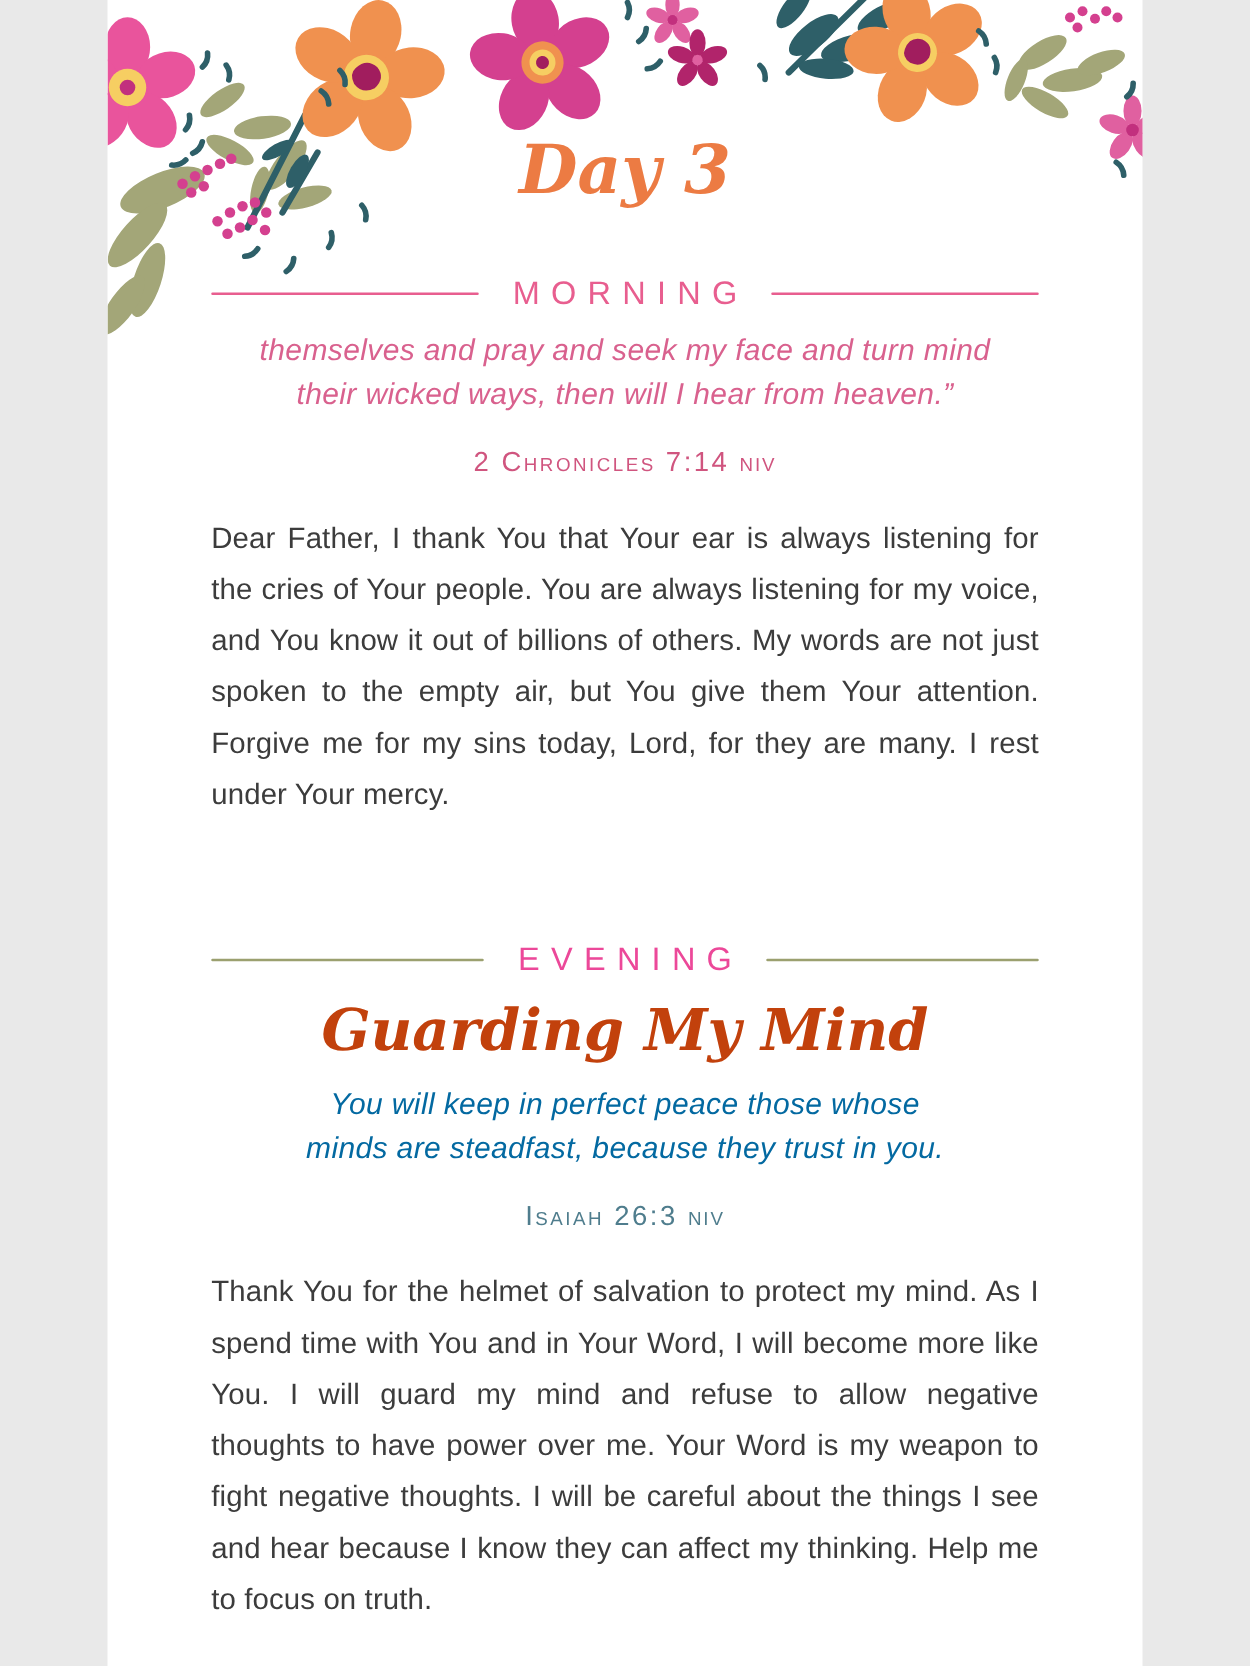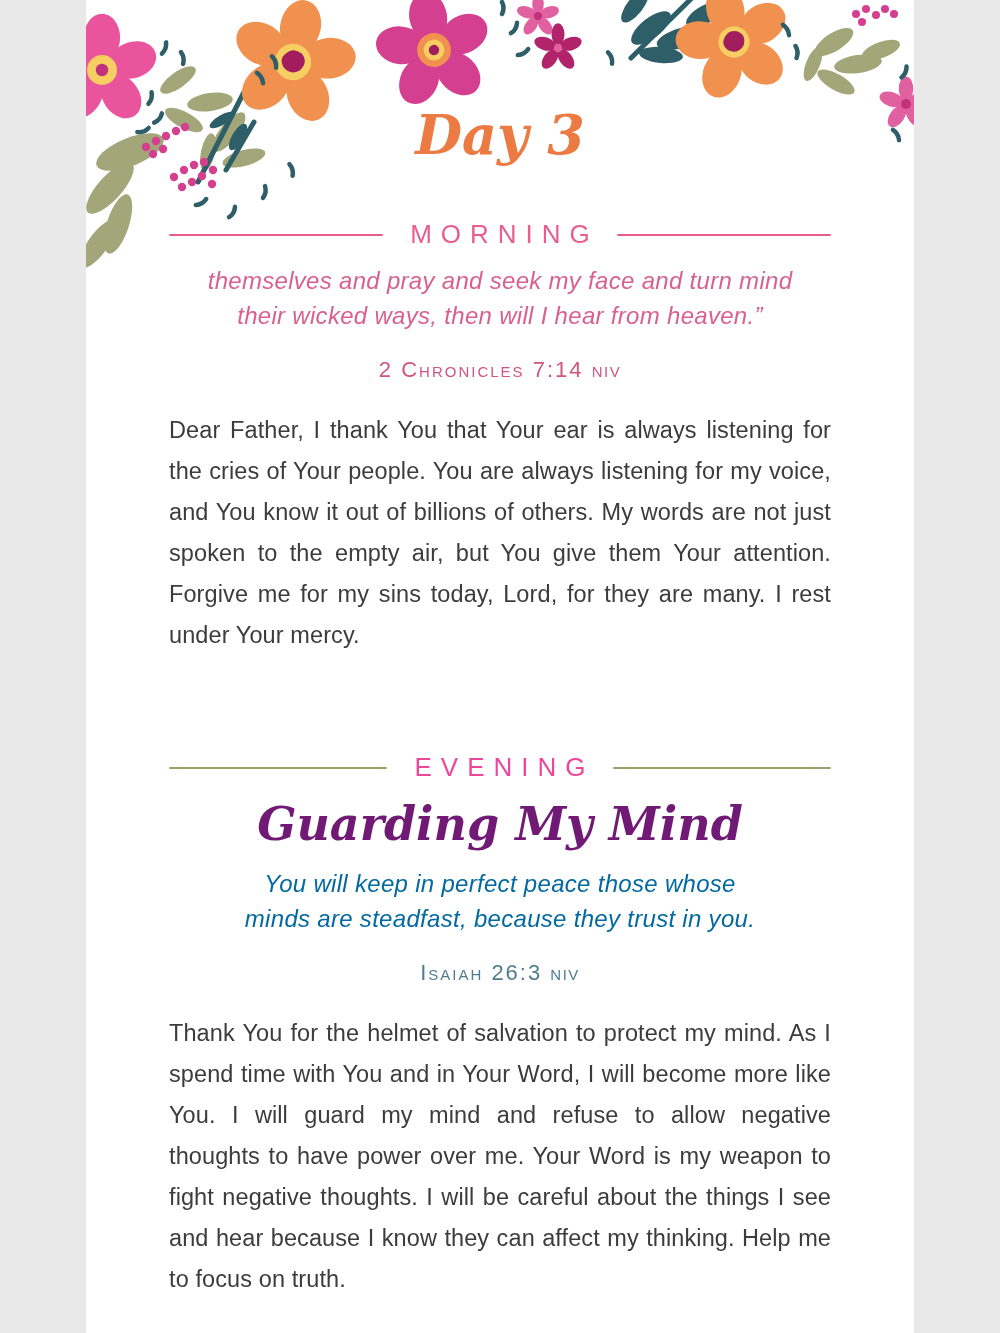--- a/index.html
+++ b/index.html
@@ -46,21 +46,21 @@
   .evening .section-label{color:#ec4899;}
   .script-title{
     margin:18px 0 0 0;
     font-family:"DejaVu Serif", serif;
     font-style:italic;
     font-weight:bold;
     font-size:46px;
     line-height:1.2;
   }
   .script-title.m{color:#7a2e4e;}
-  .script-title.e{color:#701a75;margin-top:14px;}
+  .script-title.e{color:#c2410c;margin-top:14px;}
   .verse{
     margin-top:13px;
     font-style:italic;
     font-size:24px;
     line-height:35px;
     font-weight:500;
     letter-spacing:0.3px;
   }
   .verse.m{color:#d9618e;}
   .verse.e{color:#0369a1;}

